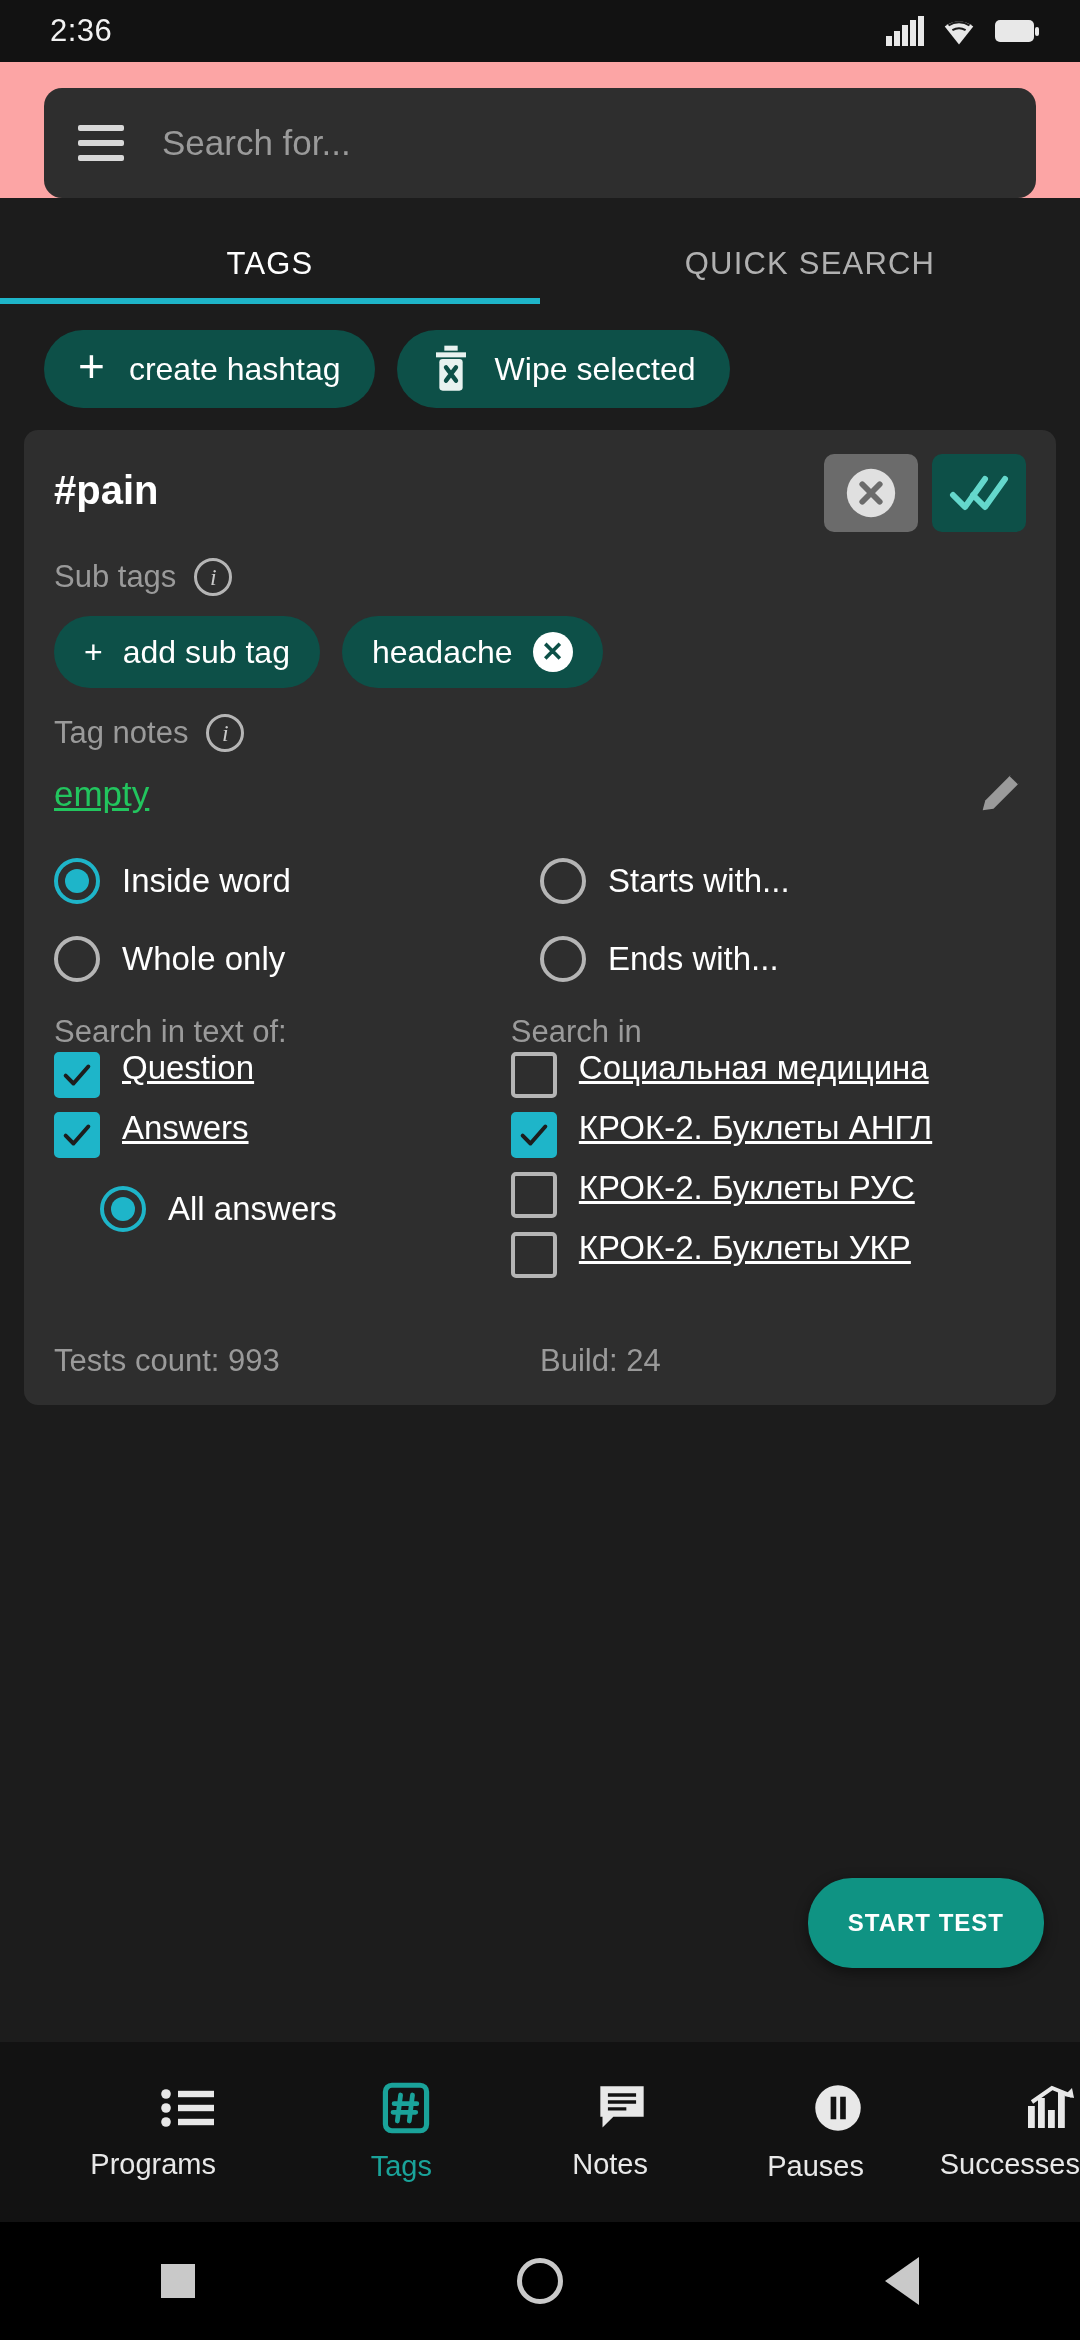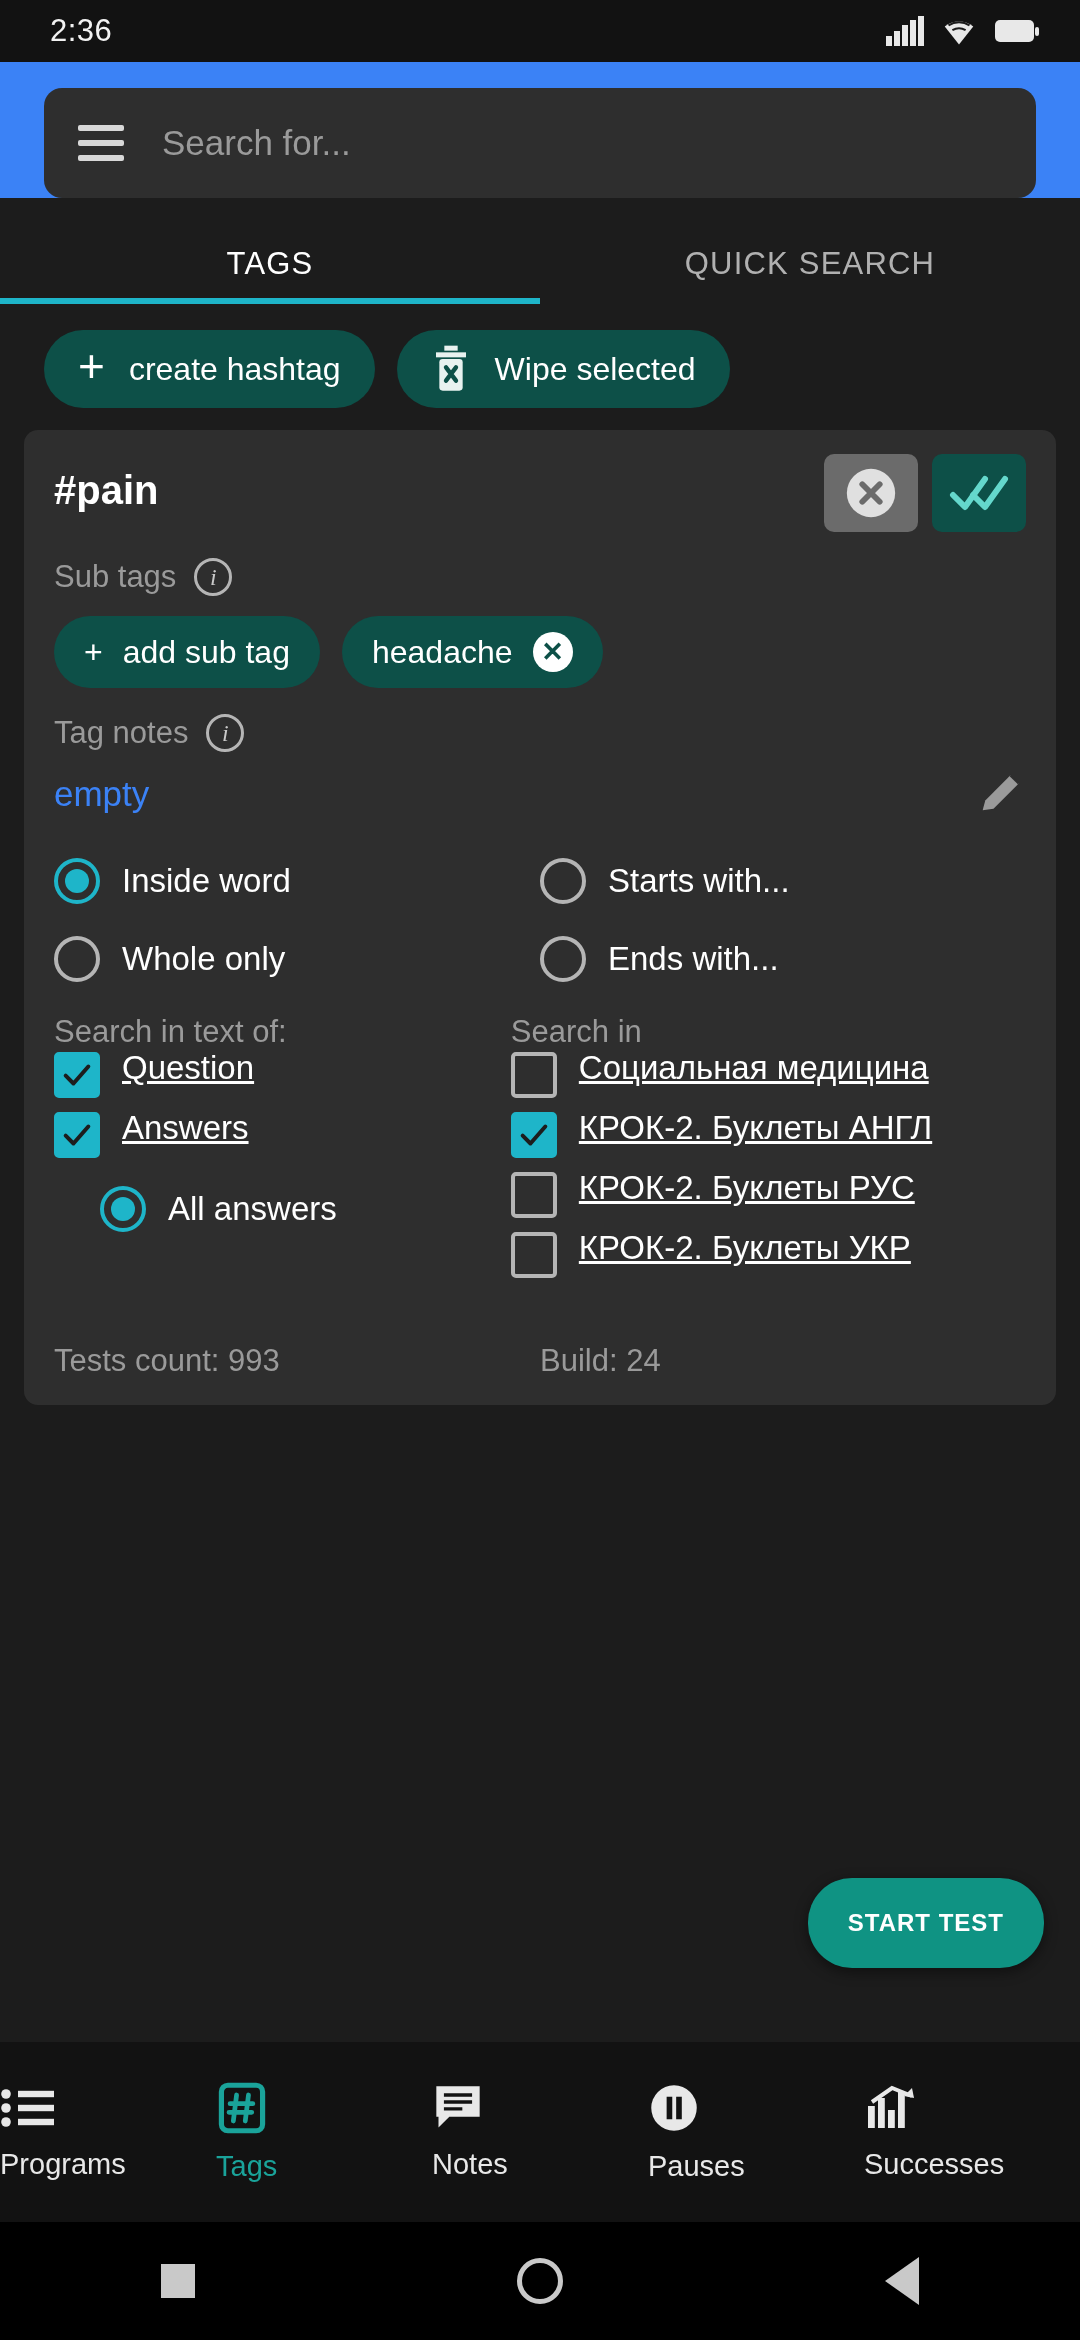--- a/index.html
+++ b/index.html
@@ -15,21 +15,21 @@
   
   .status-bar{
     height:62px; background:#121212;
     display:flex; align-items:center; justify-content:space-between;
     padding:0 40px 0 50px;
   }
   .status-time{ font-size:31px; color:#f2f2f2; letter-spacing:.5px; }
   .status-icons{ display:flex; align-items:center; gap:16px; }
 
   
-  .search-wrap{ padding:26px 44px 0 44px; background:#3b82f6;text-align:right; }
+  .search-wrap{ padding:26px 44px 0 44px; background:#fca5a5;text-align:right; }
   .search-bar{
     height:110px; background:#2e2e2e; border-radius:18px;
     display:flex; align-items:center; padding:0 34px; gap:38px;
   }
   .hamburger{ width:46px; display:flex; flex-direction:column; gap:9px; }
   .hamburger span{ display:block; height:6px; background:#d8d8d8; border-radius:2px; }
   .search-placeholder{ font-size:35px; color:#9a9a9a; }
 
   
   .tabs{ display:flex; margin-top:32px; position:relative; }
@@ -77,21 +77,21 @@
     background:#0d5048; border-radius:40px; height:72px; padding:0 30px;
     display:flex; align-items:center; gap:20px; font-size:32px;
   }
   .chip-x{
     width:40px; height:40px; border-radius:50%; background:#ffffff;
     display:flex; align-items:center; justify-content:center;
     color:#0d5048; font-size:27px; font-weight:bold; line-height:1;
   }
 
   .note-row{ display:flex; align-items:center; justify-content:space-between; margin-top:16px; }
-  .note-value{ font-size:35px; color:#3b82f6; }
+  .note-value{ font-size:35px; color:#22c55e;text-decoration:underline; }
 
   .radio-grid{ display:flex; flex-wrap:wrap; margin-top:22px; }
   .radio-item{ width:50%; display:flex; align-items:center; gap:22px; height:78px; }
   .radio{
     width:46px; height:46px; border-radius:50%; border:4px solid #b5b5b5;
     display:flex; align-items:center; justify-content:center; flex:none;
   }
   .radio.on{ border-color:#1eb5c9; }
   .radio.on::after{ content:""; width:24px; height:24px; border-radius:50%; background:#1eb5c9; }
   .radio-label{ font-size:33px; color:#ffffff; }
@@ -125,21 +125,21 @@
     font-size:24px; font-weight:bold; letter-spacing:1px;
     box-shadow:0 4px 14px rgba(0,0,0,.45);
   }
 
   
   .bottom-nav{
     position:absolute; left:0; right:0; top:2042px; height:180px;
     background:#121212; display:flex; align-items:center;
   }
   .nav-item{
-    flex:1; display:flex; flex-direction:column; align-items:flex-start; gap:16px;
+    flex:1; display:flex; flex-direction:column; align-items:flex-end; gap:16px;
   }
   .nav-label{ font-size:29px; color:#e8e8e8; }
   .nav-item.active .nav-label{ color:#1aa39a; }
 
   
   .sys-nav{
     position:absolute; left:0; right:0; bottom:0; height:118px;
     background:#000000; display:flex; align-items:center; justify-content:space-around;
   }
   .sys-square{ width:34px; height:34px; background:#c9c9c9; }

